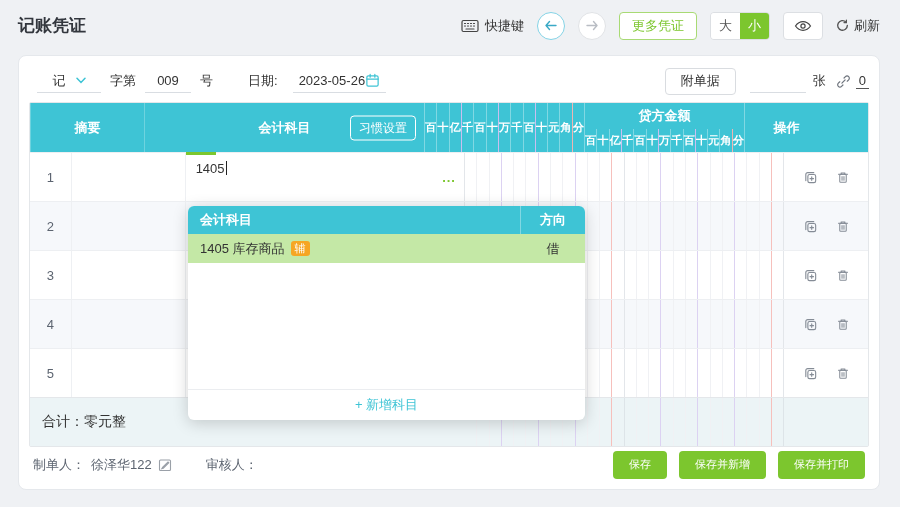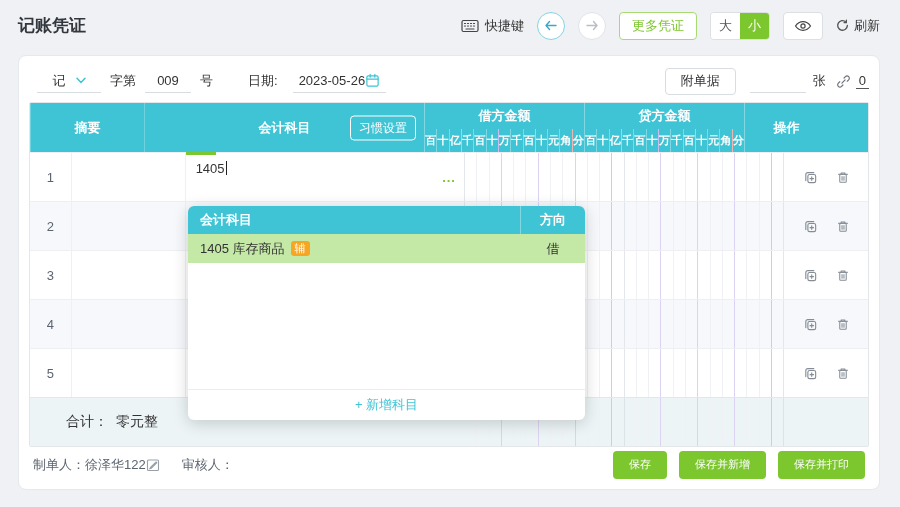--- a/index.html
+++ b/index.html
@@ -62,25 +62,25 @@
   .c-seq{width:42px;display:flex;align-items:center;justify-content:center;color:#5c6470;font-size:13px;border-right:1px solid #eef0f3;box-sizing:border-box;}
   .c-sum{width:114px;border-right:1px solid #eef0f3;box-sizing:border-box;}
   .c-sub{width:280px;border-right:1px solid #e3e6ea;box-sizing:border-box;position:relative;padding:8px 10px;font-size:13px;color:#333;}
   .c-amt{width:160px;display:flex;border-right:1px solid #e3e6ea;box-sizing:border-box;}
   .c-act{width:84px;display:flex;align-items:center;justify-content:center;gap:18px;}
   .op{display:flex;align-items:center;cursor:pointer;}
   .active-ind{position:absolute;left:0;top:-1px;width:30px;height:3px;background:#7cc62e;}
   .caret{display:inline-block;width:1px;height:14px;background:#222;vertical-align:-2px;margin-left:1px;}
   .cell-ellipsis{position:absolute;right:8px;top:50%;transform:translateY(-50%);color:#7cc62e;font-weight:bold;letter-spacing:1px;font-size:13px;cursor:pointer;}
   .total{display:flex;height:48px;background:#ecf4f6;border-top:1px solid #e4e7ea;}
-  .t-label{width:436px;display:flex;align-items:center;padding-left:36px;gap:8px;font-size:14px;color:#333;box-sizing:border-box;}
+  .t-label{width:436px;display:flex;align-items:center;padding-left:12px;gap:0;font-size:14px;color:#333;box-sizing:border-box;}
   .total .c-amt{border-right-color:#dde4e8;}
   
   .cfoot{position:absolute;left:0;right:0;bottom:0;height:49px;display:flex;align-items:center;padding:0 14px;box-sizing:border-box;}
-  .maker{display:flex;align-items:center;color:#5c6470;font-size:13px;}
+  .maker{display:flex;align-items:center;gap:6px;color:#5c6470;font-size:13px;}
   .maker .gap{width:22px;}
   .foot-btns{margin-left:auto;display:flex;align-items:center;gap:12px;}
   .btn-outline{display:flex;align-items:center;height:28px;background:#fff;border:1px solid #b7de8a;color:#7cc62e;border-radius:4px;font-size:13px;cursor:pointer;}
   .btn-outline .txt{padding:0 10px;}
   .btn-outline .div{width:1px;height:14px;background:#cde9a9;}
   .btn-outline .chev{padding:0 9px;display:flex;align-items:center;}
   .btn-solid{height:28px;background:#7cc62e;color:#fff;border:none;border-radius:4px;padding:0 16px;font-size:11px;cursor:pointer;text-align:right;}
   
   .dropdown{position:absolute;left:188px;top:206px;width:397px;height:214px;background:#fff;border-radius:6px;box-shadow:0 3px 16px rgba(0,0,0,.18);display:flex;flex-direction:column;overflow:hidden;z-index:10;}
   .dd-head{height:28px;background:#3ec4d5;color:#fff;display:flex;align-items:center;font-size:13px;font-weight:bold;flex:0 0 auto;}
@@ -190,21 +190,20 @@
   </div>
 
   <div class="vtable">
     <div class="thead">
       <div class="th th-summary">摘要</div>
       <div class="th th-subject">
         <span>会计科目</span>
         <button class="btn-habit">习惯设置</button>
       </div>
       <div class="th-amt">
-        <div class="amt-lbl">借方金额</div>
         <div class="digits hd">
             <div class="digit">百</div>
             <div class="digit">十</div>
             <div class="digit p">亿</div>
             <div class="digit">千</div>
             <div class="digit">百</div>
             <div class="digit p">十</div>
             <div class="digit">万</div>
             <div class="digit">千</div>
             <div class="digit p">百</div>

